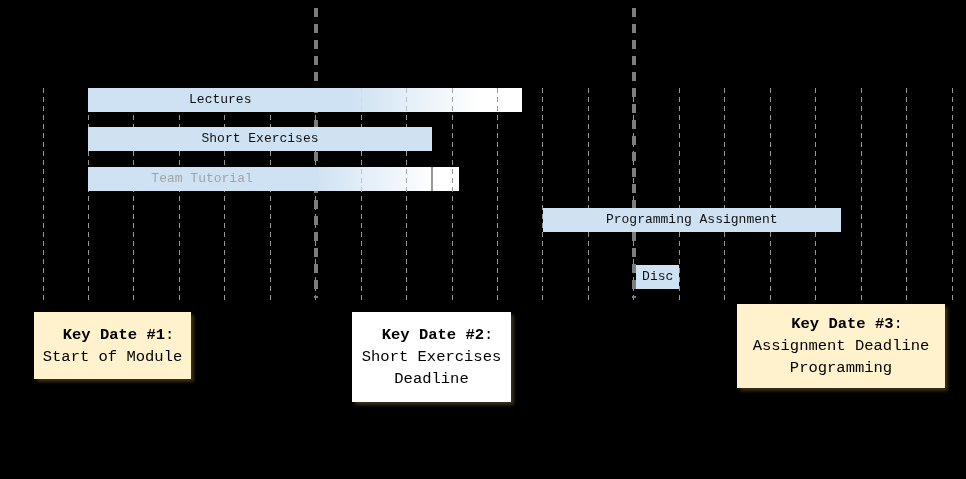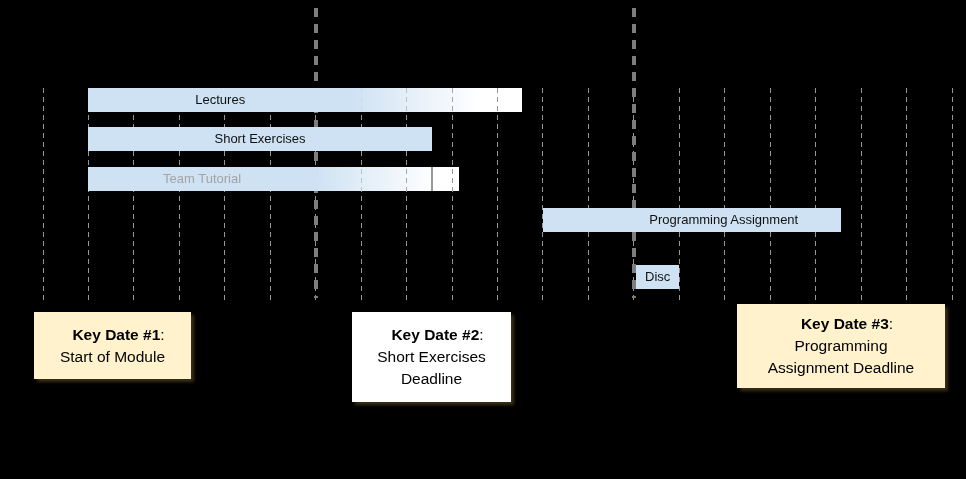--- a/index.html
+++ b/index.html
@@ -3,21 +3,21 @@
 <meta charset="utf-8">
 <style>
   html, body {
     margin: 0; padding: 0; background: #000;
   }
   .stage {
     position: relative;
     width: 965px; height: 479px;
     background: #000;
     overflow: hidden;
-    font-family: Liberation Sans, sans-serif;
+    font-family: Liberation Mono, monospace;
     border-radius: 18px;
   }
   .layer { position: absolute; inset: 0; }
   #grid-layer { z-index: 2; }
   #base-layer { z-index: 1; }
   #overlay-layer { z-index: 3; }
   #label-layer { z-index: 4; }
   .cards { z-index: 5; }
 
   .gridline { position: absolute; }
@@ -86,34 +86,34 @@
       <div class="bar-overlay" style="left: 88.45px; top: 127px; width: 343.148px; height: 24px; background: rgb(207, 226, 243);"></div>
       <div class="bar-overlay" style="left: 88.45px; top: 167px; width: 370.418px; height: 24px; background: linear-gradient(90deg, rgb(207, 226, 243) 0%, rgb(207, 226, 243) 61.3%, rgba(207, 226, 243, 0) 93.3%, rgba(207, 226, 243, 0) 100%);"></div>
       <div class="bar-divider" style="left: 430.598px; top: 167px; height: 24px; background: rgb(153, 153, 153);"></div>
       <div class="bar-overlay" style="left: 542.95px; top: 208px; width: 297.697px; height: 24px; background: rgb(207, 226, 243);"></div>
       <div class="bar-overlay" style="left: 636.123px; top: 265px; width: 43.1775px; height: 24px; background: rgb(207, 226, 243);"></div>
     </div>
   <div class="layer" id="label-layer">
       <div class="bar-label" style="left: 88.45px; top: 88px; width: 263.61px; height: 24px; line-height: 24px; color: rgb(17, 17, 17);">Lectures</div>
       <div class="bar-label" style="left: 88.45px; top: 127px; width: 343.148px; height: 24px; line-height: 24px; color: rgb(17, 17, 17);">Short Exercises</div>
       <div class="bar-label" style="left: 88.45px; top: 167px; width: 227.25px; height: 24px; line-height: 24px; color: #a3a3a3;">Team Tutorial</div>
-      <div class="bar-label" style="left: 542.95px; top: 208px; width: 297.697px; height: 24px; line-height: 24px; color: rgb(17, 17, 17); margin-left: 32px;">Programming Assignment</div>
+      <div class="bar-label" style="left: 542.95px; top: 208px; width: 297.697px; height: 24px; line-height: 24px; color: rgb(17, 17, 17);">Programming Assignment</div>
       <div class="bar-label" style="left: 636.123px; top: 265px; width: 43.1775px; height: 24px; line-height: 24px; color: rgb(17, 17, 17);">Disc</div>
     </div>
 
   <div class="layer cards">
     <div class="card" id="card-0" style="left: 34px; top: 312px; width: 157px; height: 67px; background: rgb(255, 242, 204); color: rgb(0, 0, 0);">
       <div class="heading"><span>Key Date #1</span><span class="sep">:</span></div>
       <div>Start of Module</div>
       <div></div>
     </div>
     <div class="card" id="card-1" style="left: 352px; top: 312px; width: 159px; height: 90px; background: #ffffff; color: rgb(0, 0, 0);">
       <div class="heading"><span>Key Date #2</span><span class="sep">:</span></div>
       <div>Short Exercises</div>
       <div>Deadline</div>
     </div>
     <div class="card" id="card-2" style="left: 737px; top: 304px; width: 208px; height: 84px; background: rgb(255, 242, 204); color: rgb(0, 0, 0);">
       <div class="heading"><span>Key Date #3</span><span class="sep">:</span></div>
+      <div>Assignment Deadline</div>
       <div>Programming</div>
-      <div>Assignment Deadline</div>
     </div>
   </div>
 </div>
 
 </body></html>

